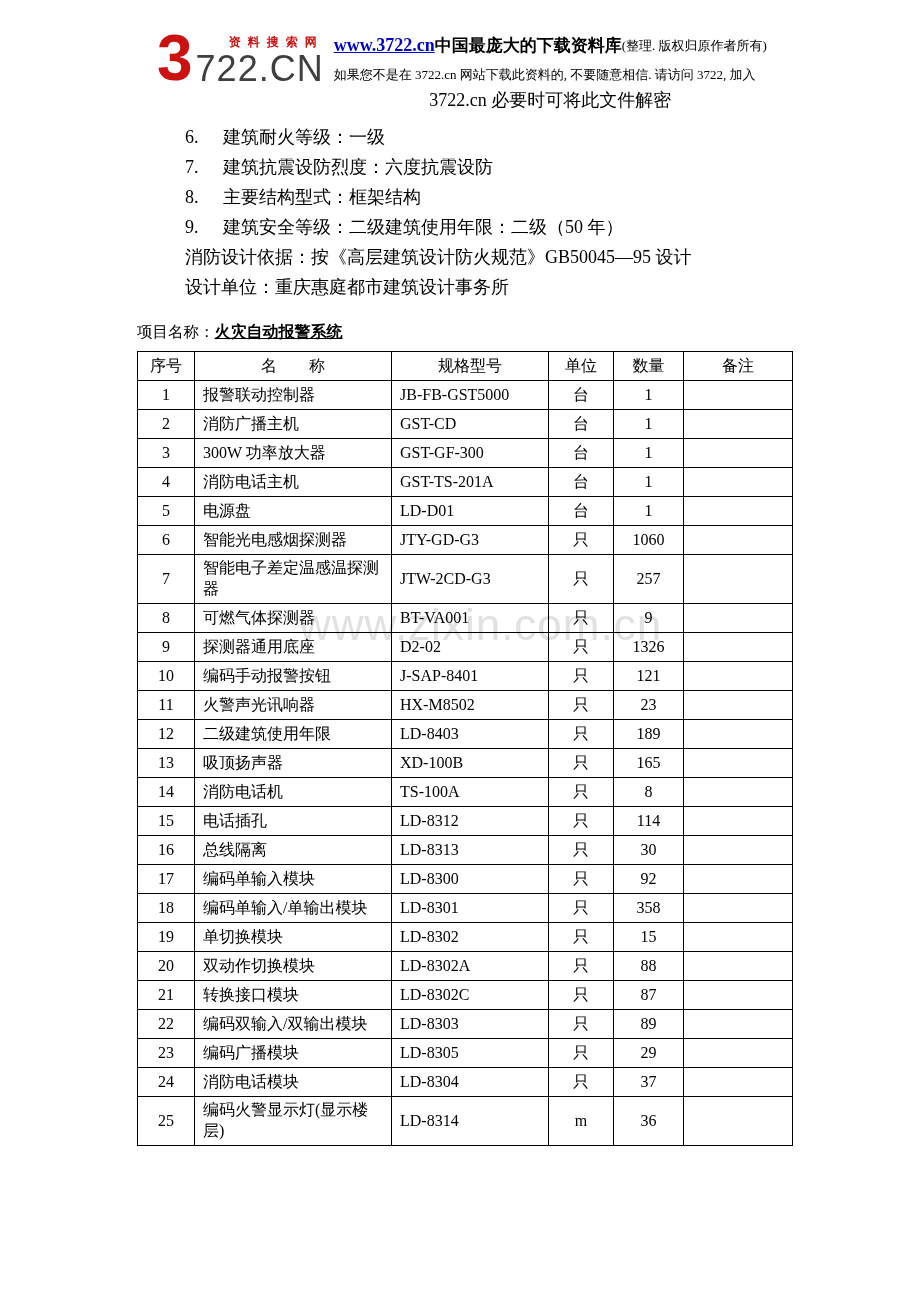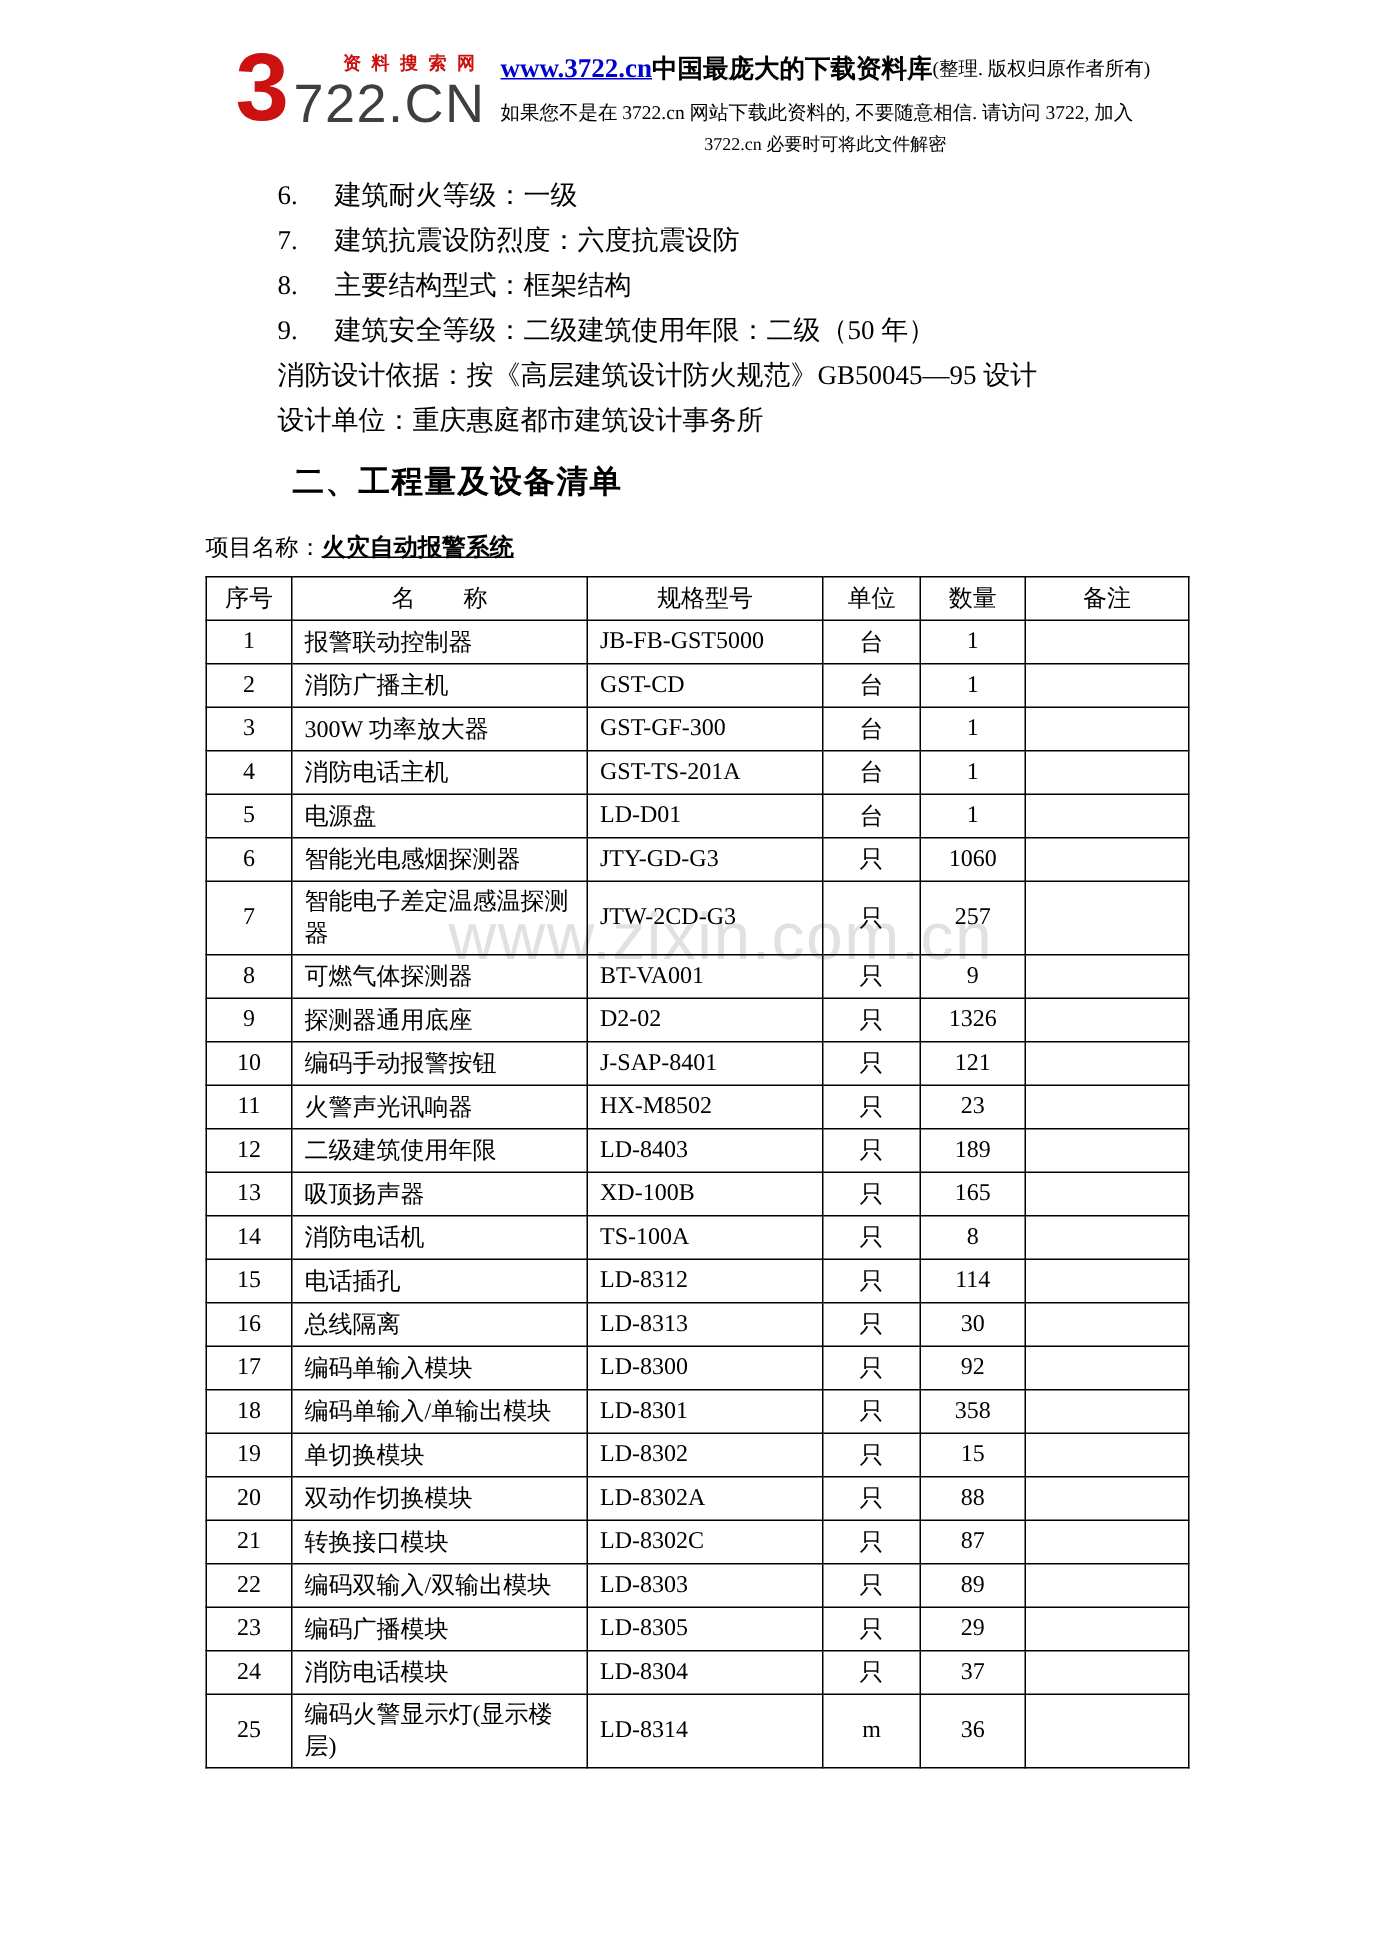--- a/index.html
+++ b/index.html
@@ -16,21 +16,21 @@
                    letter-spacing: 7px; padding-top: 4px; white-space: nowrap; }
   .logo-text { color: #3f3f3f; font-family: "Liberation Sans", sans-serif;
                font-size: 36px; font-weight: normal; line-height: 36px; letter-spacing: 1px; }
   .header-text { margin-left: 10px; padding-top: 4px; }
   .header-line1 { display: flex; align-items: center; gap: 0; white-space: nowrap; }
   .header-url { color: #0000cc; font-family: "Liberation Serif", serif;
                 font-size: 18px; font-weight: bold; text-decoration: underline; cursor: pointer; }
   .header-title { font-size: 17px; font-weight: bold; }
   .header-note { font-size: 13px; }
   .header-line2 { font-size: 13px; margin-top: 9px; white-space: nowrap; }
-  .header-line3 { font-size: 12px; margin-top: 4px; text-align: center; }
+  .header-line3 { font-size: 18px; margin-top: 4px; text-align: center; }
 
   
   .content { margin-left: 137px; margin-right: 75px; }
   .intro { margin: 10px 0 0 48px; font-size: 18px; line-height: 30px; }
   .intro-item { white-space: nowrap; }
   .intro-num { display: inline-block; min-width: 26px; margin-right: 12px; }
   .intro-line { white-space: nowrap; }
 
   
   .section-heading { margin: 12px 0 0 58px; font-size: 21px; font-weight: bold; letter-spacing: 1px; }
@@ -91,21 +91,20 @@
     <div class="intro-item"><span class="intro-num">6.</span><span>建筑耐火等级：一级</span></div>
         <div class="intro-item"><span class="intro-num">7.</span><span>建筑抗震设防烈度：六度抗震设防</span></div>
         <div class="intro-item"><span class="intro-num">8.</span><span>主要结构型式：框架结构</span></div>
         <div class="intro-item"><span class="intro-num">9.</span><span>建筑安全等级：二级建筑使用年限：二级（50 年）</span></div>
       </div>
     <div class="intro" style="margin-top:0;">
       <div class="intro-line">消防设计依据：按《高层建筑设计防火规范》GB50045—95 设计</div>
       <div class="intro-line">设计单位：重庆惠庭都市建筑设计事务所</div>
     </div>
 
-    <div class="section-heading">二、工程量及设备清单</div>
 
     <div class="project-line">
       <span>项目名称：</span><span class="project-name">火灾自动报警系统</span>
     </div>
 
     <table class="equipment-table">
       <thead>
         <tr>
             <th class="c0">序号</th>
             <th class="c1">名　　称</th>

